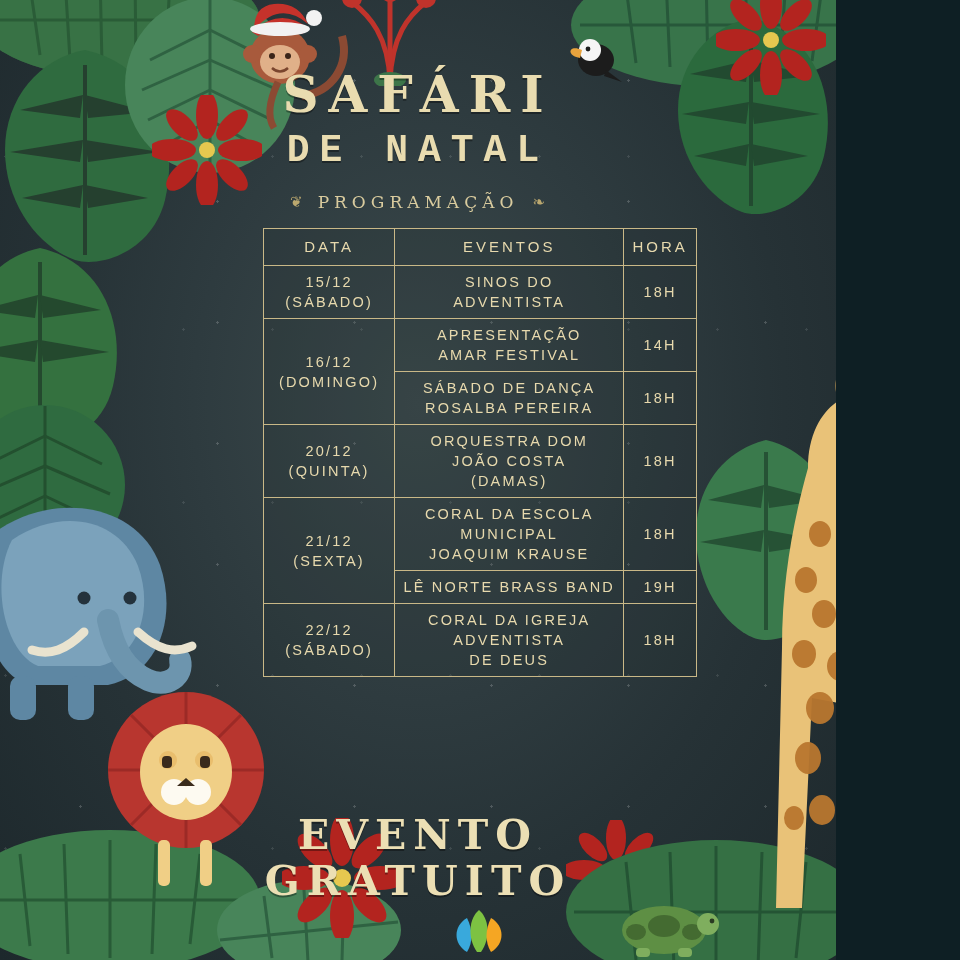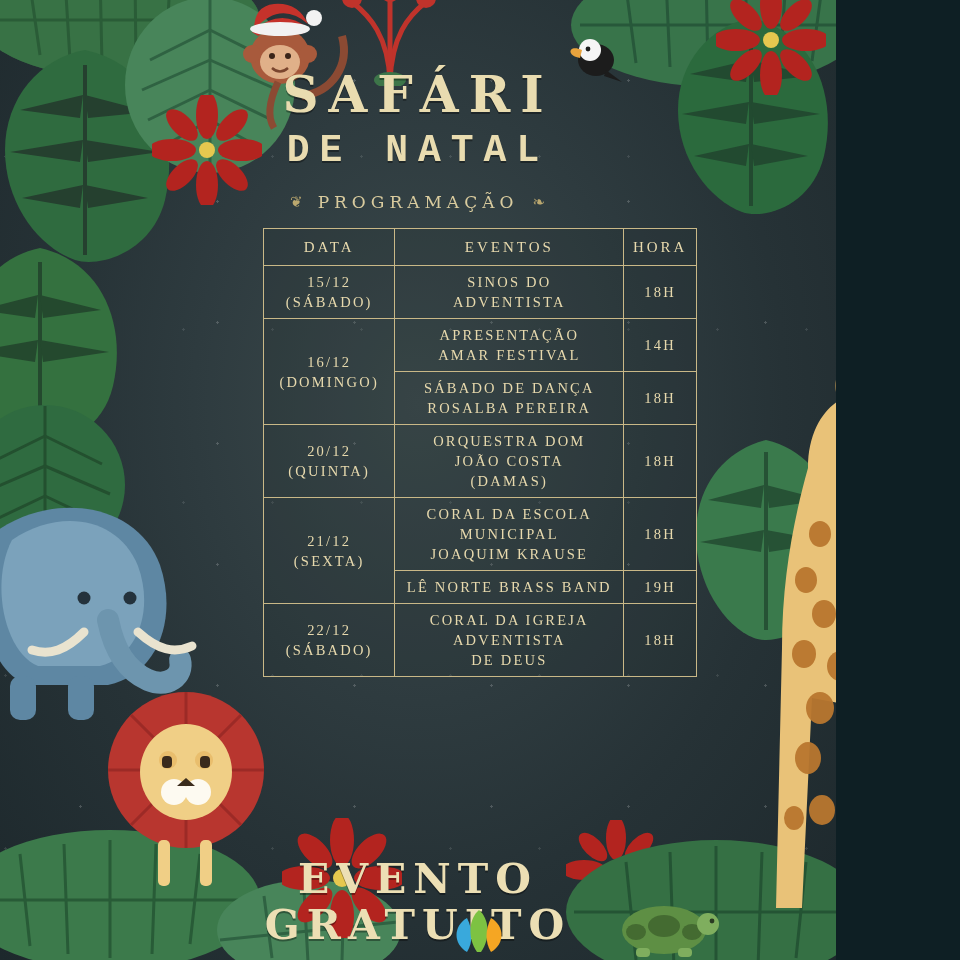--- a/index.html
+++ b/index.html
@@ -86,21 +86,21 @@
     left: 263px;
     top: 228px;
     width: 434px;
     border-collapse: collapse;
     z-index: 6;
   }
   .sched th, .sched td {
     border: 1px solid #c9b887;
     color: #e7d9ad;
     text-align: center;
-    font-family: Liberation Serif, serif;
+    font-family: Liberation Sans, sans-serif;
     letter-spacing: 2.2px;
     padding: 6px 4px;
     line-height: 20px;
     background: rgba(31,42,46,0.18);
   }
   .sched th {
     font-size: 15px;
     font-weight: normal;
     letter-spacing: 3px;
     padding: 8px 4px;
@@ -108,21 +108,21 @@
   }
   .sched td { font-size: 14.5px; }
   .col-date { width: 128px; }
   .col-event { width: 240px; }
   .col-hour  { width: 66px; }
 
   
   .footer {
     position: absolute;
     left: 0; right: 0;
-    top: 856px;
+    top: 812px;
     text-align: center;
     z-index: 6;
   }
   .footer-line {
     font-weight: bold;
     font-size: 41px;
     line-height: 46px;
     letter-spacing: 7px;
     color: #ecdfb4;
     text-shadow: 0 2px 0 rgba(0,0,0,.35);

